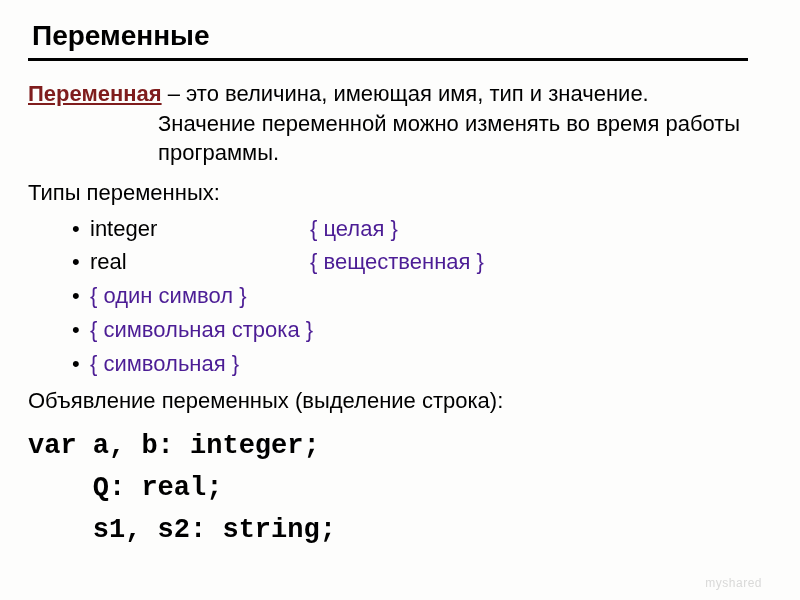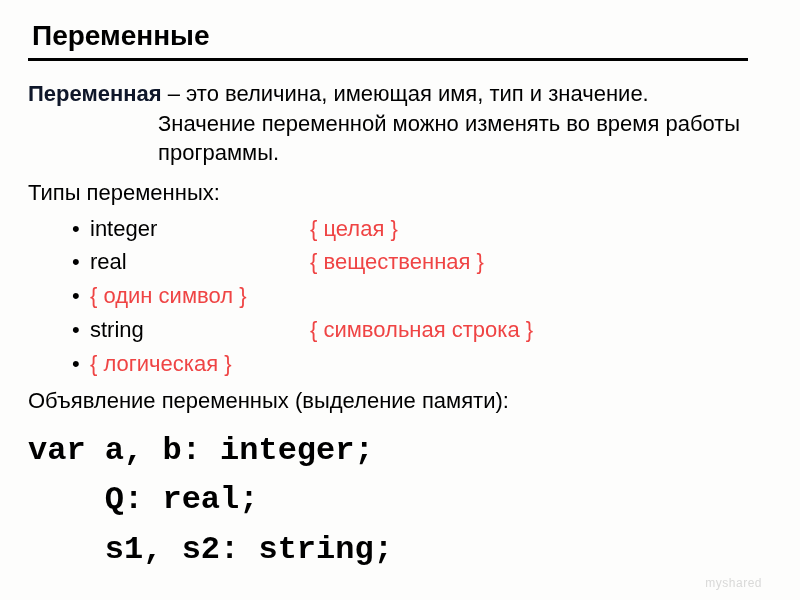--- a/index.html
+++ b/index.html
@@ -31,21 +31,21 @@
   }
   .body {
     font-size: 22px;
     line-height: 1.35;
   }
   .def {
     margin: 0 0 10px 0;
     padding-left: 130px;
     text-indent: -130px;
   }
-  .def .term { color: #0f172a; font-weight: bold; }
+  .def .term { color: #7f1d1d; font-weight: bold; text-decoration: underline; }
   .subhead {
     font-weight: normal;
     margin: 8px 0 6px 0;
   }
   ul.types {
     list-style: none;
     margin: 0 0 8px 0;
     padding: 0 0 0 44px;
   }
   ul.types li {
@@ -56,25 +56,25 @@
   ul.types li::before {
     content: "•";
     position: absolute;
     left: 0;
     top: 0;
     font-size: 22px;
     line-height: 1.35;
   }
   .type-row { display: flex; }
   .type-name { width: 220px; flex: 0 0 220px; }
-  .type-desc { color: #ef4444; }
+  .type-desc { color: #4c1d95; }
   .code {
     font-family: "Courier New", Courier, monospace;
     font-weight: bold;
-    font-size: 32px;
+    font-size: 27px;
     margin: 10px 0 0 0;
     line-height: 1.55;
   }
   .code .line { white-space: pre; display: block; }
   .watermark {
     position: absolute;
     right: 14px;
     bottom: 10px;
     font-size: 12px;
     color: #d9d9d8;
@@ -111,32 +111,31 @@
           <span class="type-desc">{ вещественная }</span>
         </div>
       </li>
       <li>
         <div class="type-row">
           <span class="type-desc">{ один символ }</span>
         </div>
       </li>
       <li>
         <div class="type-row">
-          <span class="type-name">string</span>
           <span class="type-desc">{ символьная строка }</span>
         </div>
       </li>
       <li>
         <div class="type-row">
-          <span class="type-desc">{ логическая }</span>
+          <span class="type-desc">{ символьная }</span>
         </div>
       </li>
     </ul>
 
-    <div class="subhead">Объявление переменных (выделение памяти):</div>
+    <div class="subhead">Объявление переменных (выделение строка):</div>
 
     <div class="code">
       <span class="line">var a, b: integer;</span>
       <span class="line">    Q: real;</span>
       <span class="line">    s1, s2: string;</span>
     </div>
 
   </div>
 
   <div class="watermark">myshared</div>

